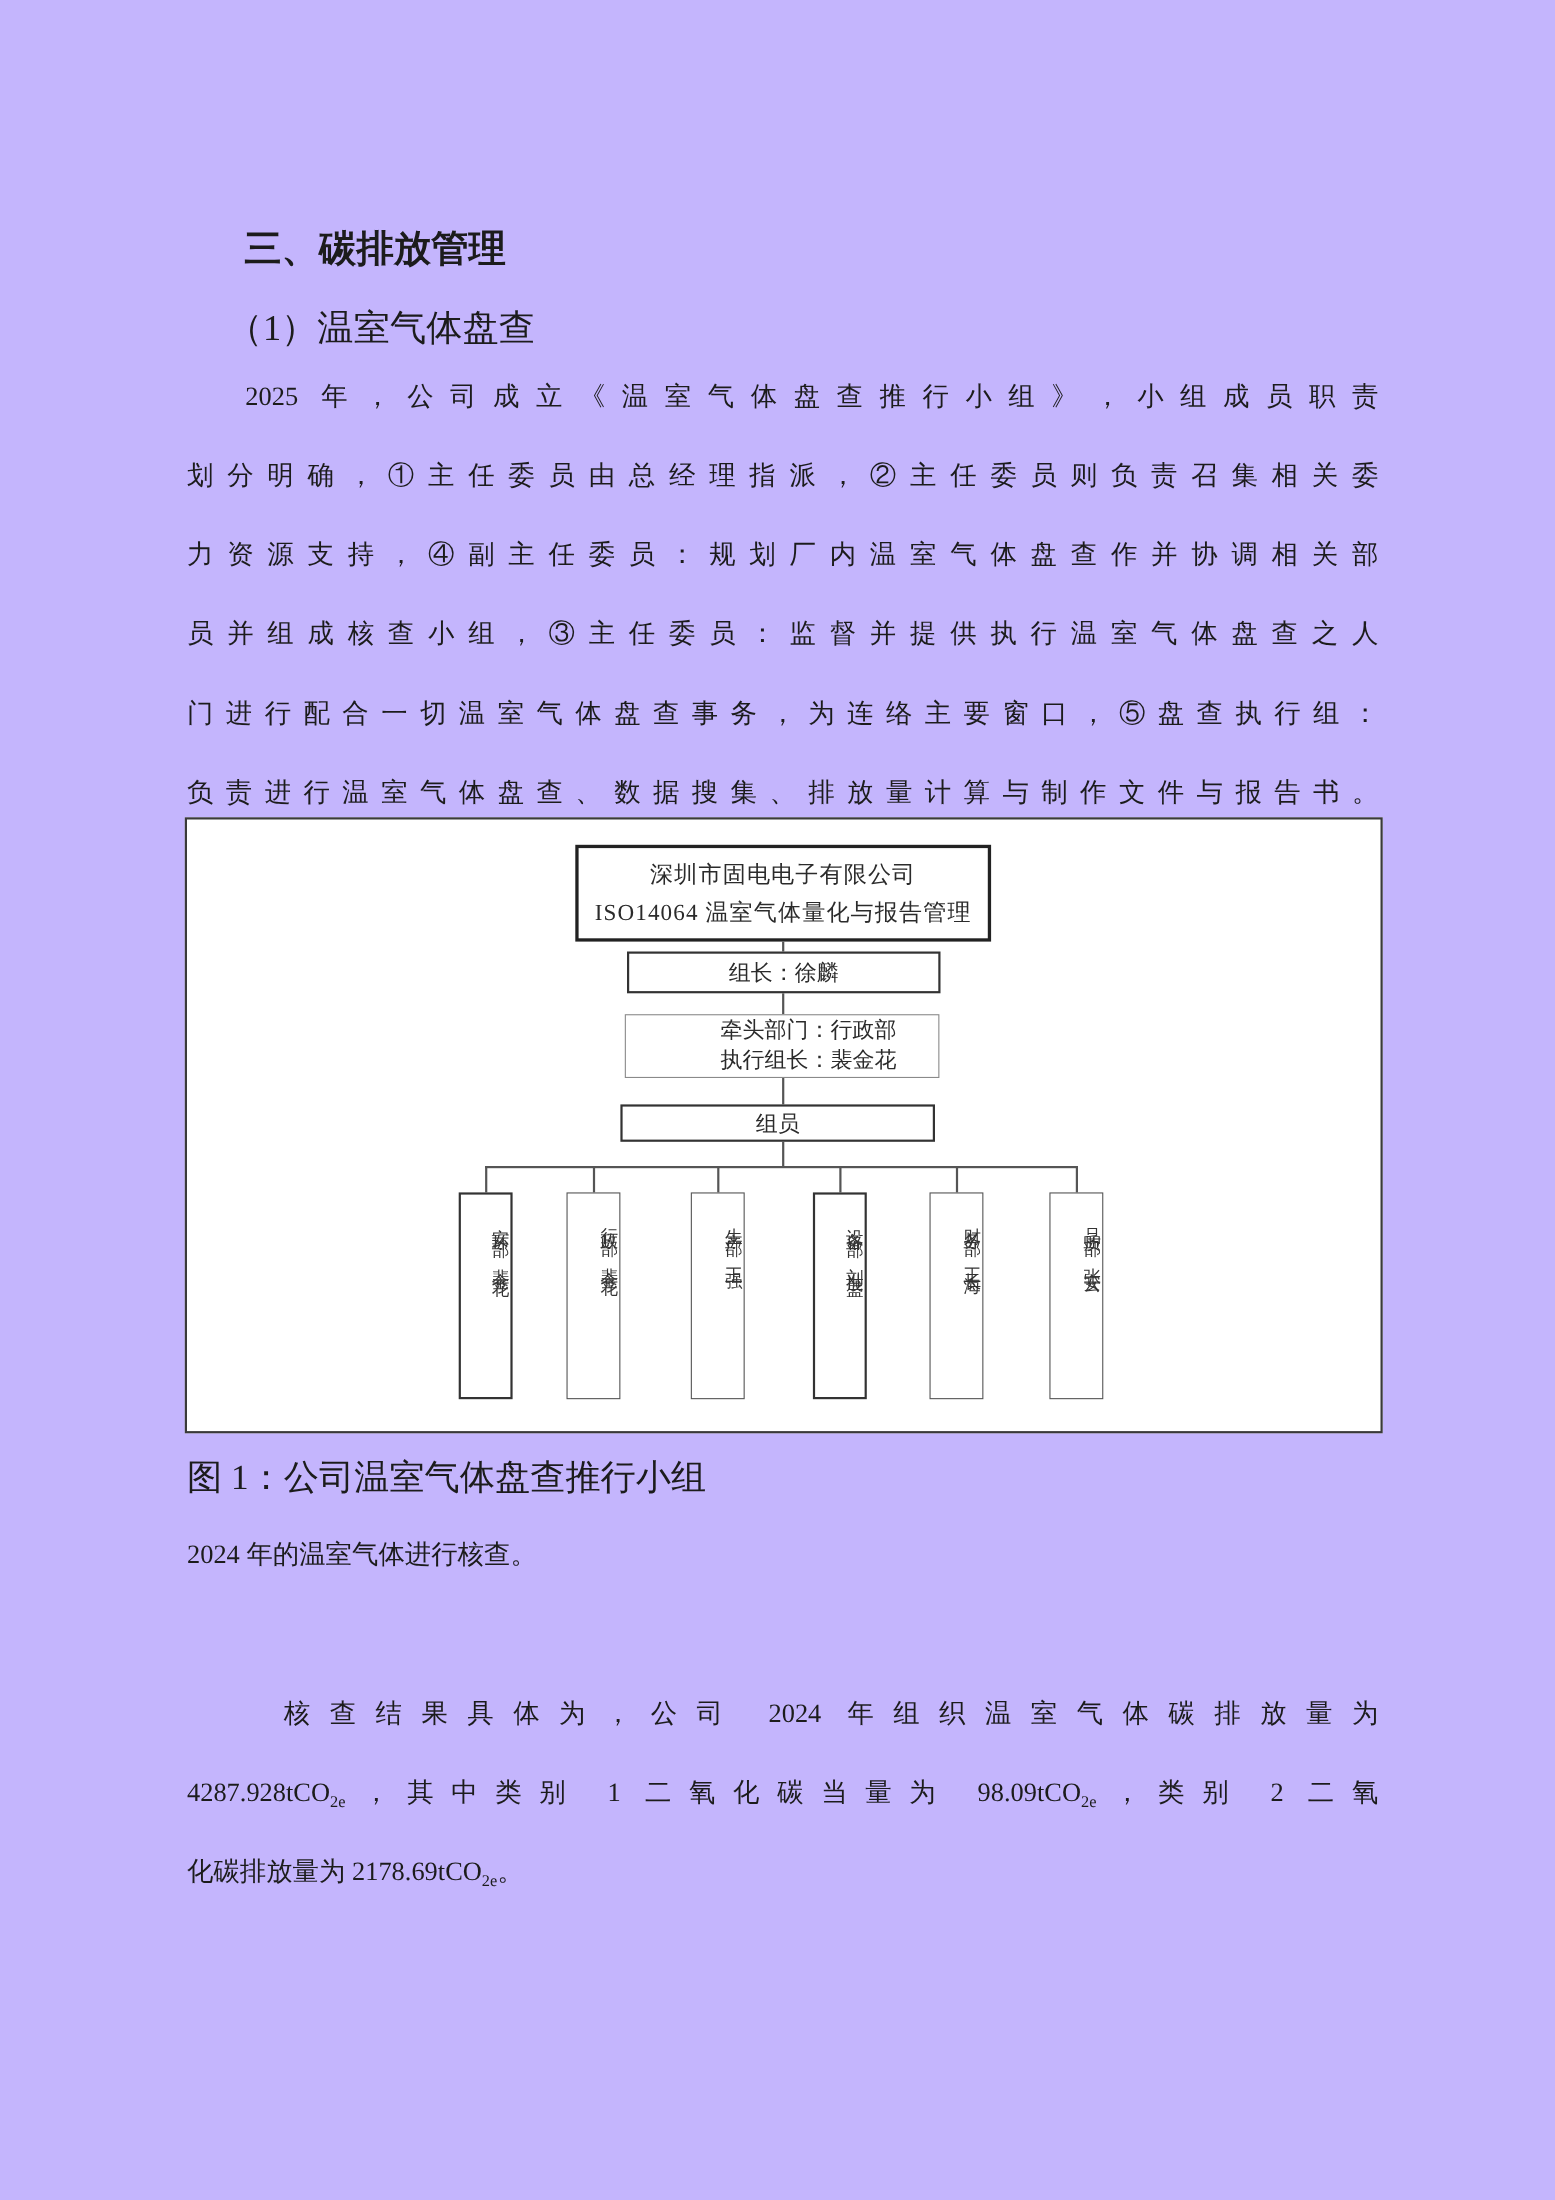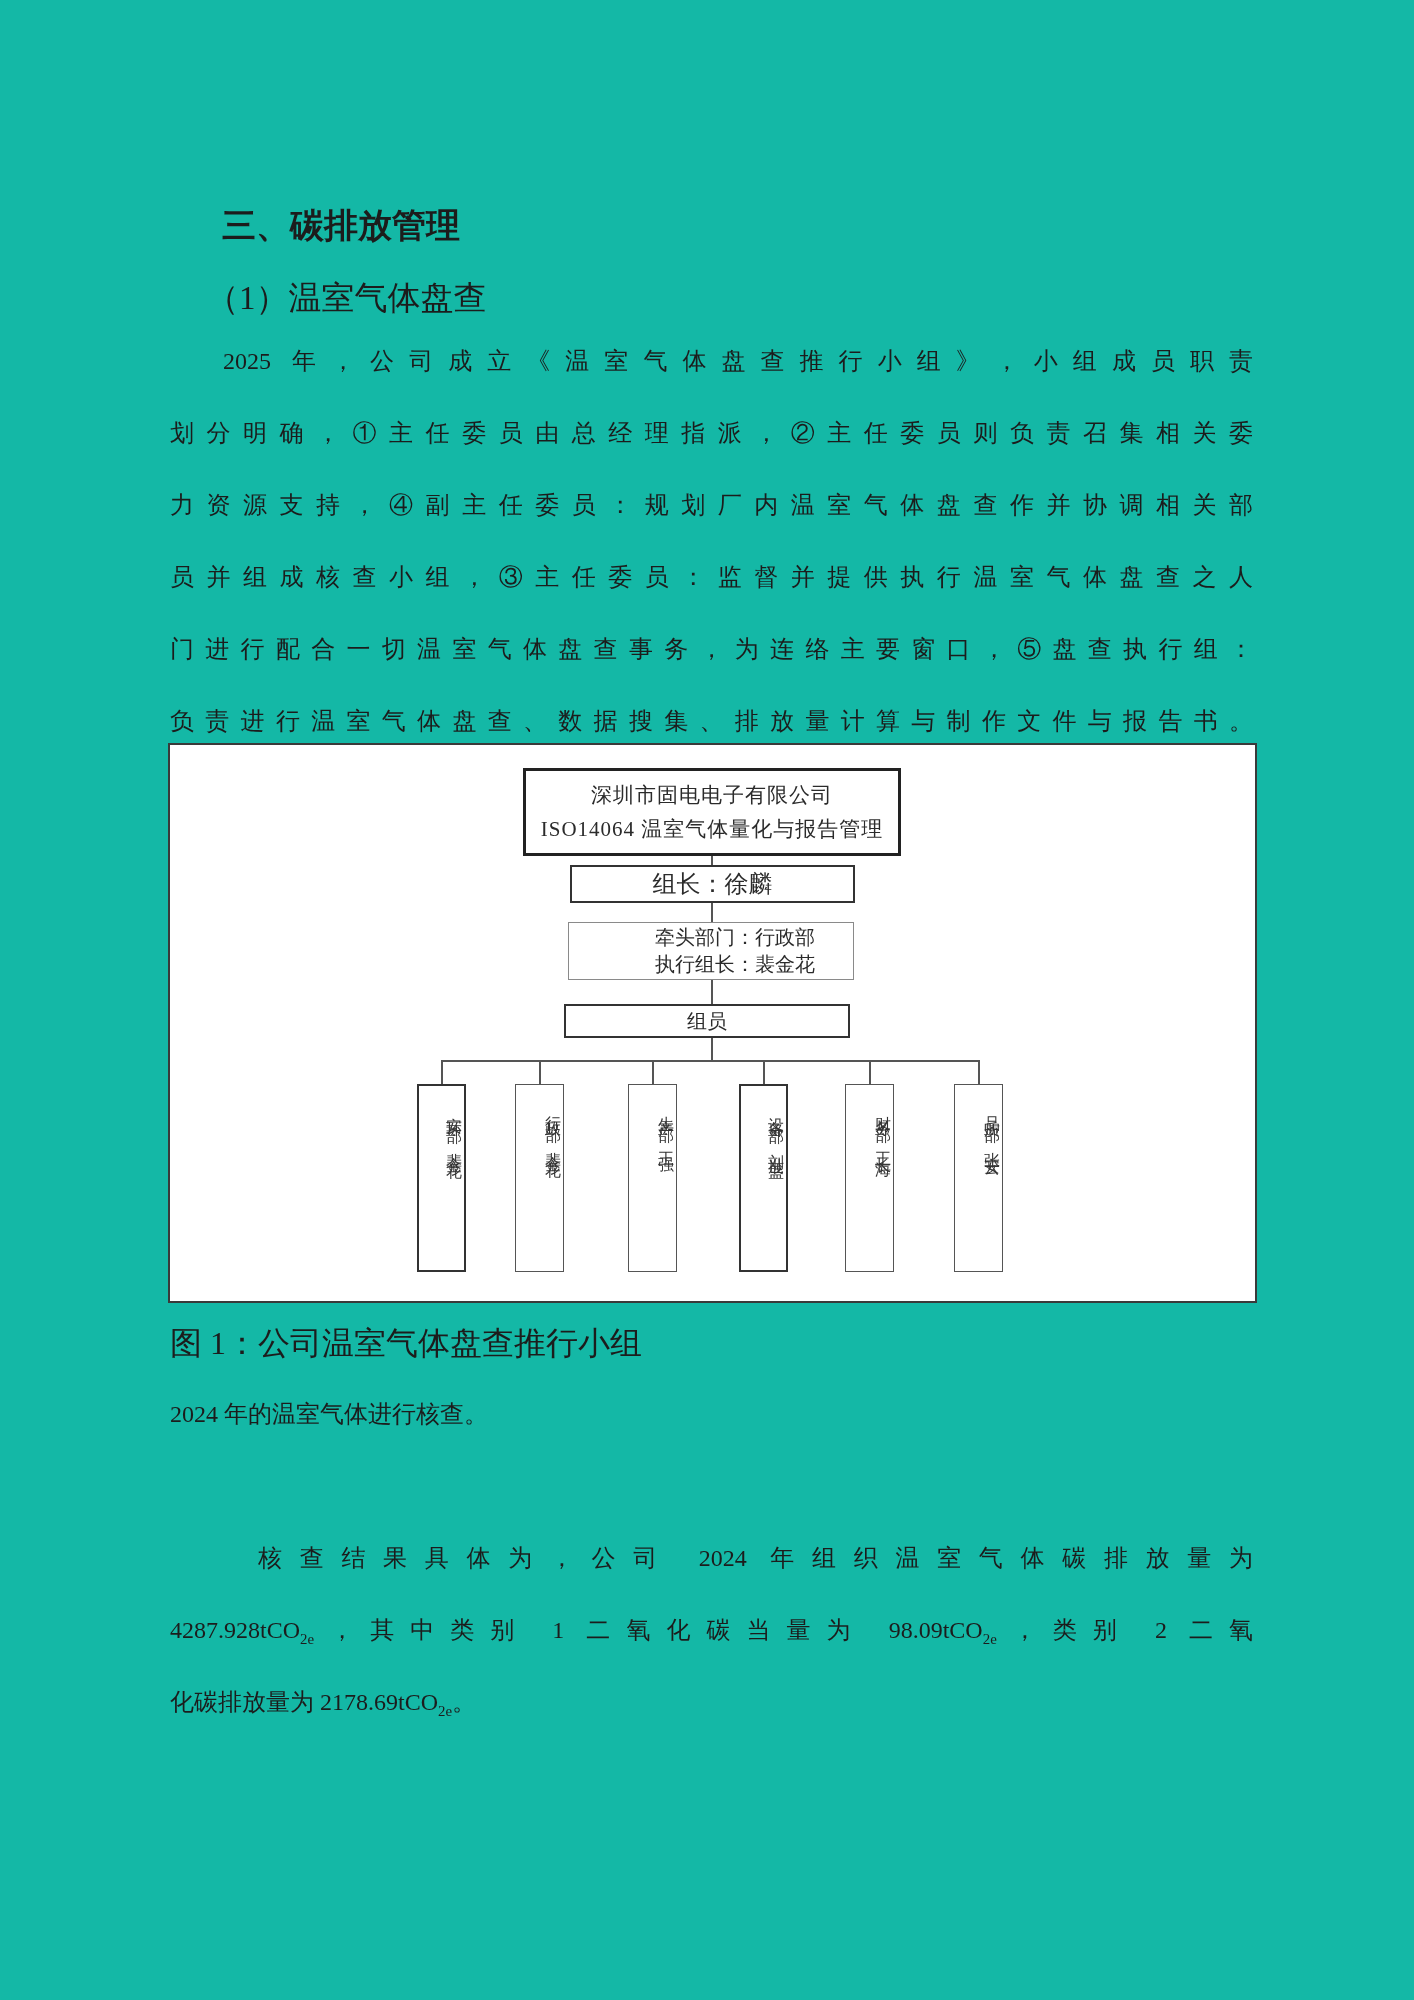--- a/index.html
+++ b/index.html
@@ -1,20 +1,20 @@
 <!DOCTYPE html>
 <html><head>
 <meta charset="utf-8">
 <style>
   html,body { margin:0; padding:0; background:#888; }
   .page {
     position:relative;
     width:1414px; height:2000px;
     margin:0 auto;
-    background:#14b8a6;
+    background:#c4b5fd;
     font-family:"Liberation Serif","DejaVu Serif",serif;
     color:#1c1c1c;
     overflow:hidden;
   }
   .content { position:absolute; left:170px; top:0; width:1083px; }
 
   .doc-heading {
     position:absolute; left:52px; top:203px;
     font-size:34px; font-weight:bold; white-space:nowrap;
   }
@@ -50,21 +50,21 @@
     display:flex; flex-direction:column; align-items:center; justify-content:center;
     text-align:center;
   }
   .node-root {
     left:353px; top:23px; width:378px; height:88px;
     border:3px solid #222; font-size:21px; line-height:34px;
     letter-spacing:1px;
   }
   .node-leader {
     left:400px; top:120px; width:285px; height:38px;
-    border:2px solid #333; font-size:24px;
+    border:2px solid #333; font-size:20px;
   }
   .node-leaddept {
     left:398px; top:177px; width:286px; height:58px;
     border:1px solid #8a8a8a; font-size:20px; line-height:27px;padding-left:48px;
   }
   .node-members {
     left:394px; top:259px; width:286px; height:34px;
     border:2px solid #333; font-size:20px;
   }
   .vline { position:absolute; width:2px; background:#555; }

